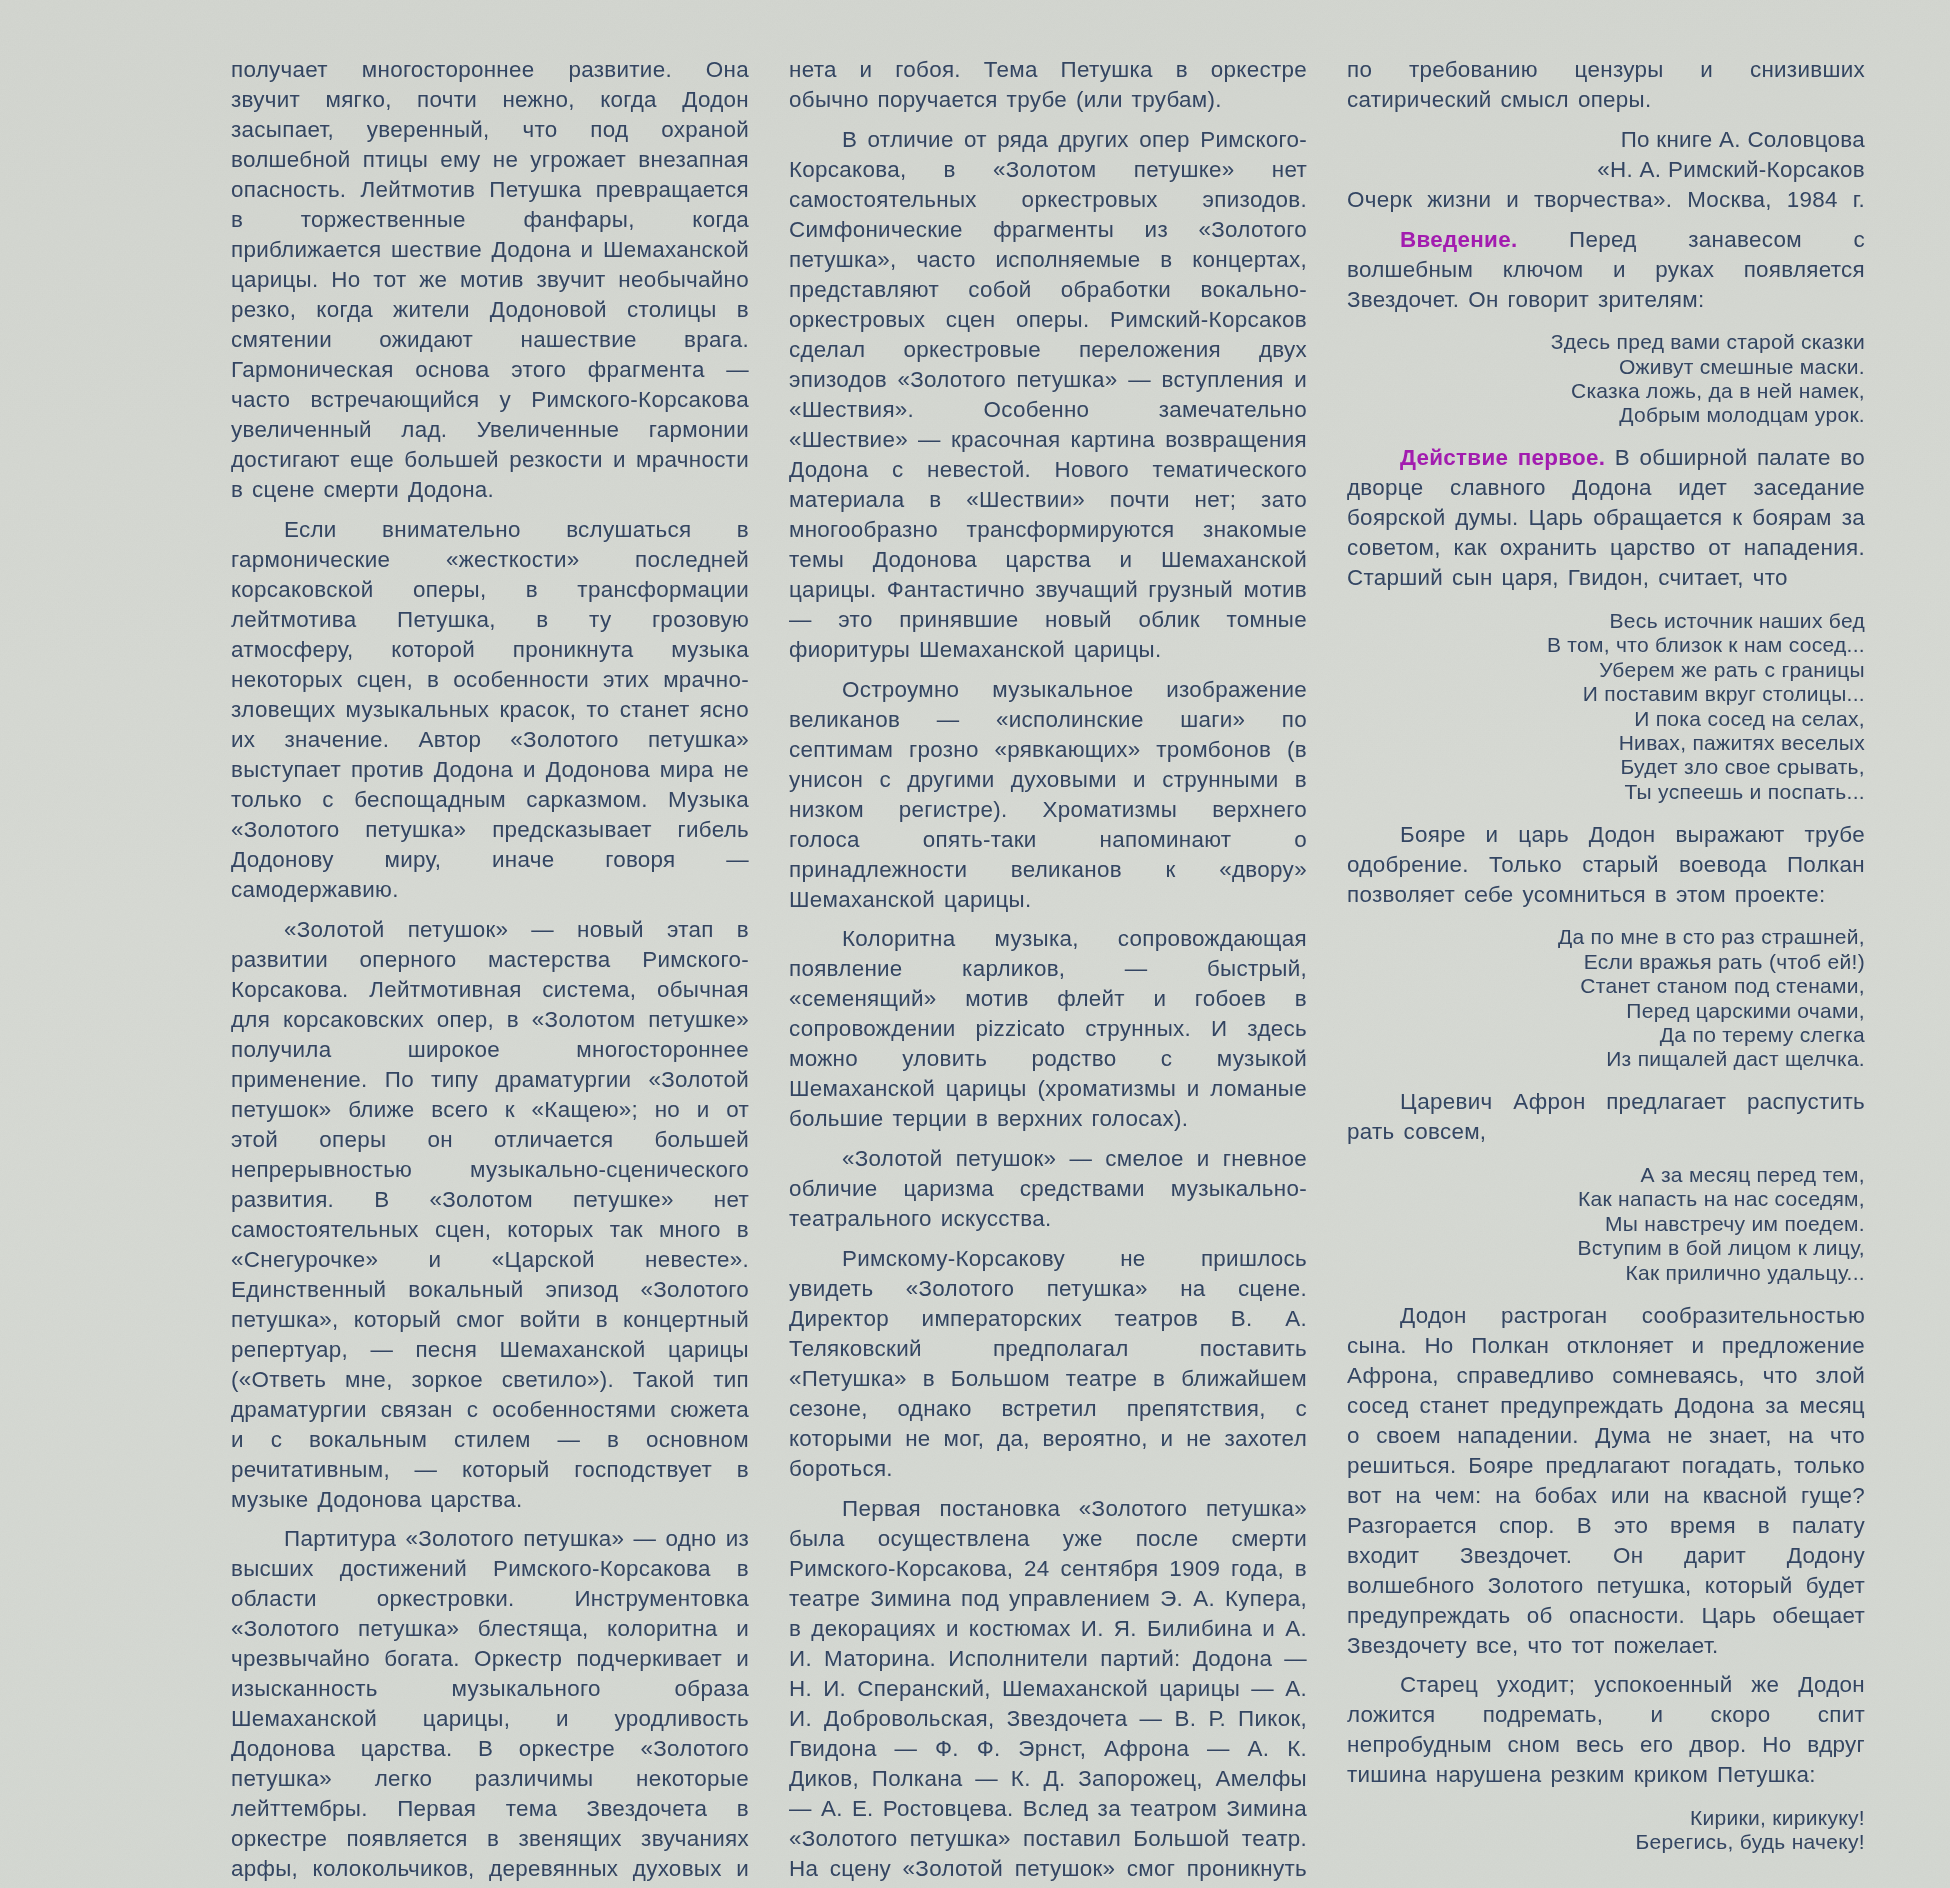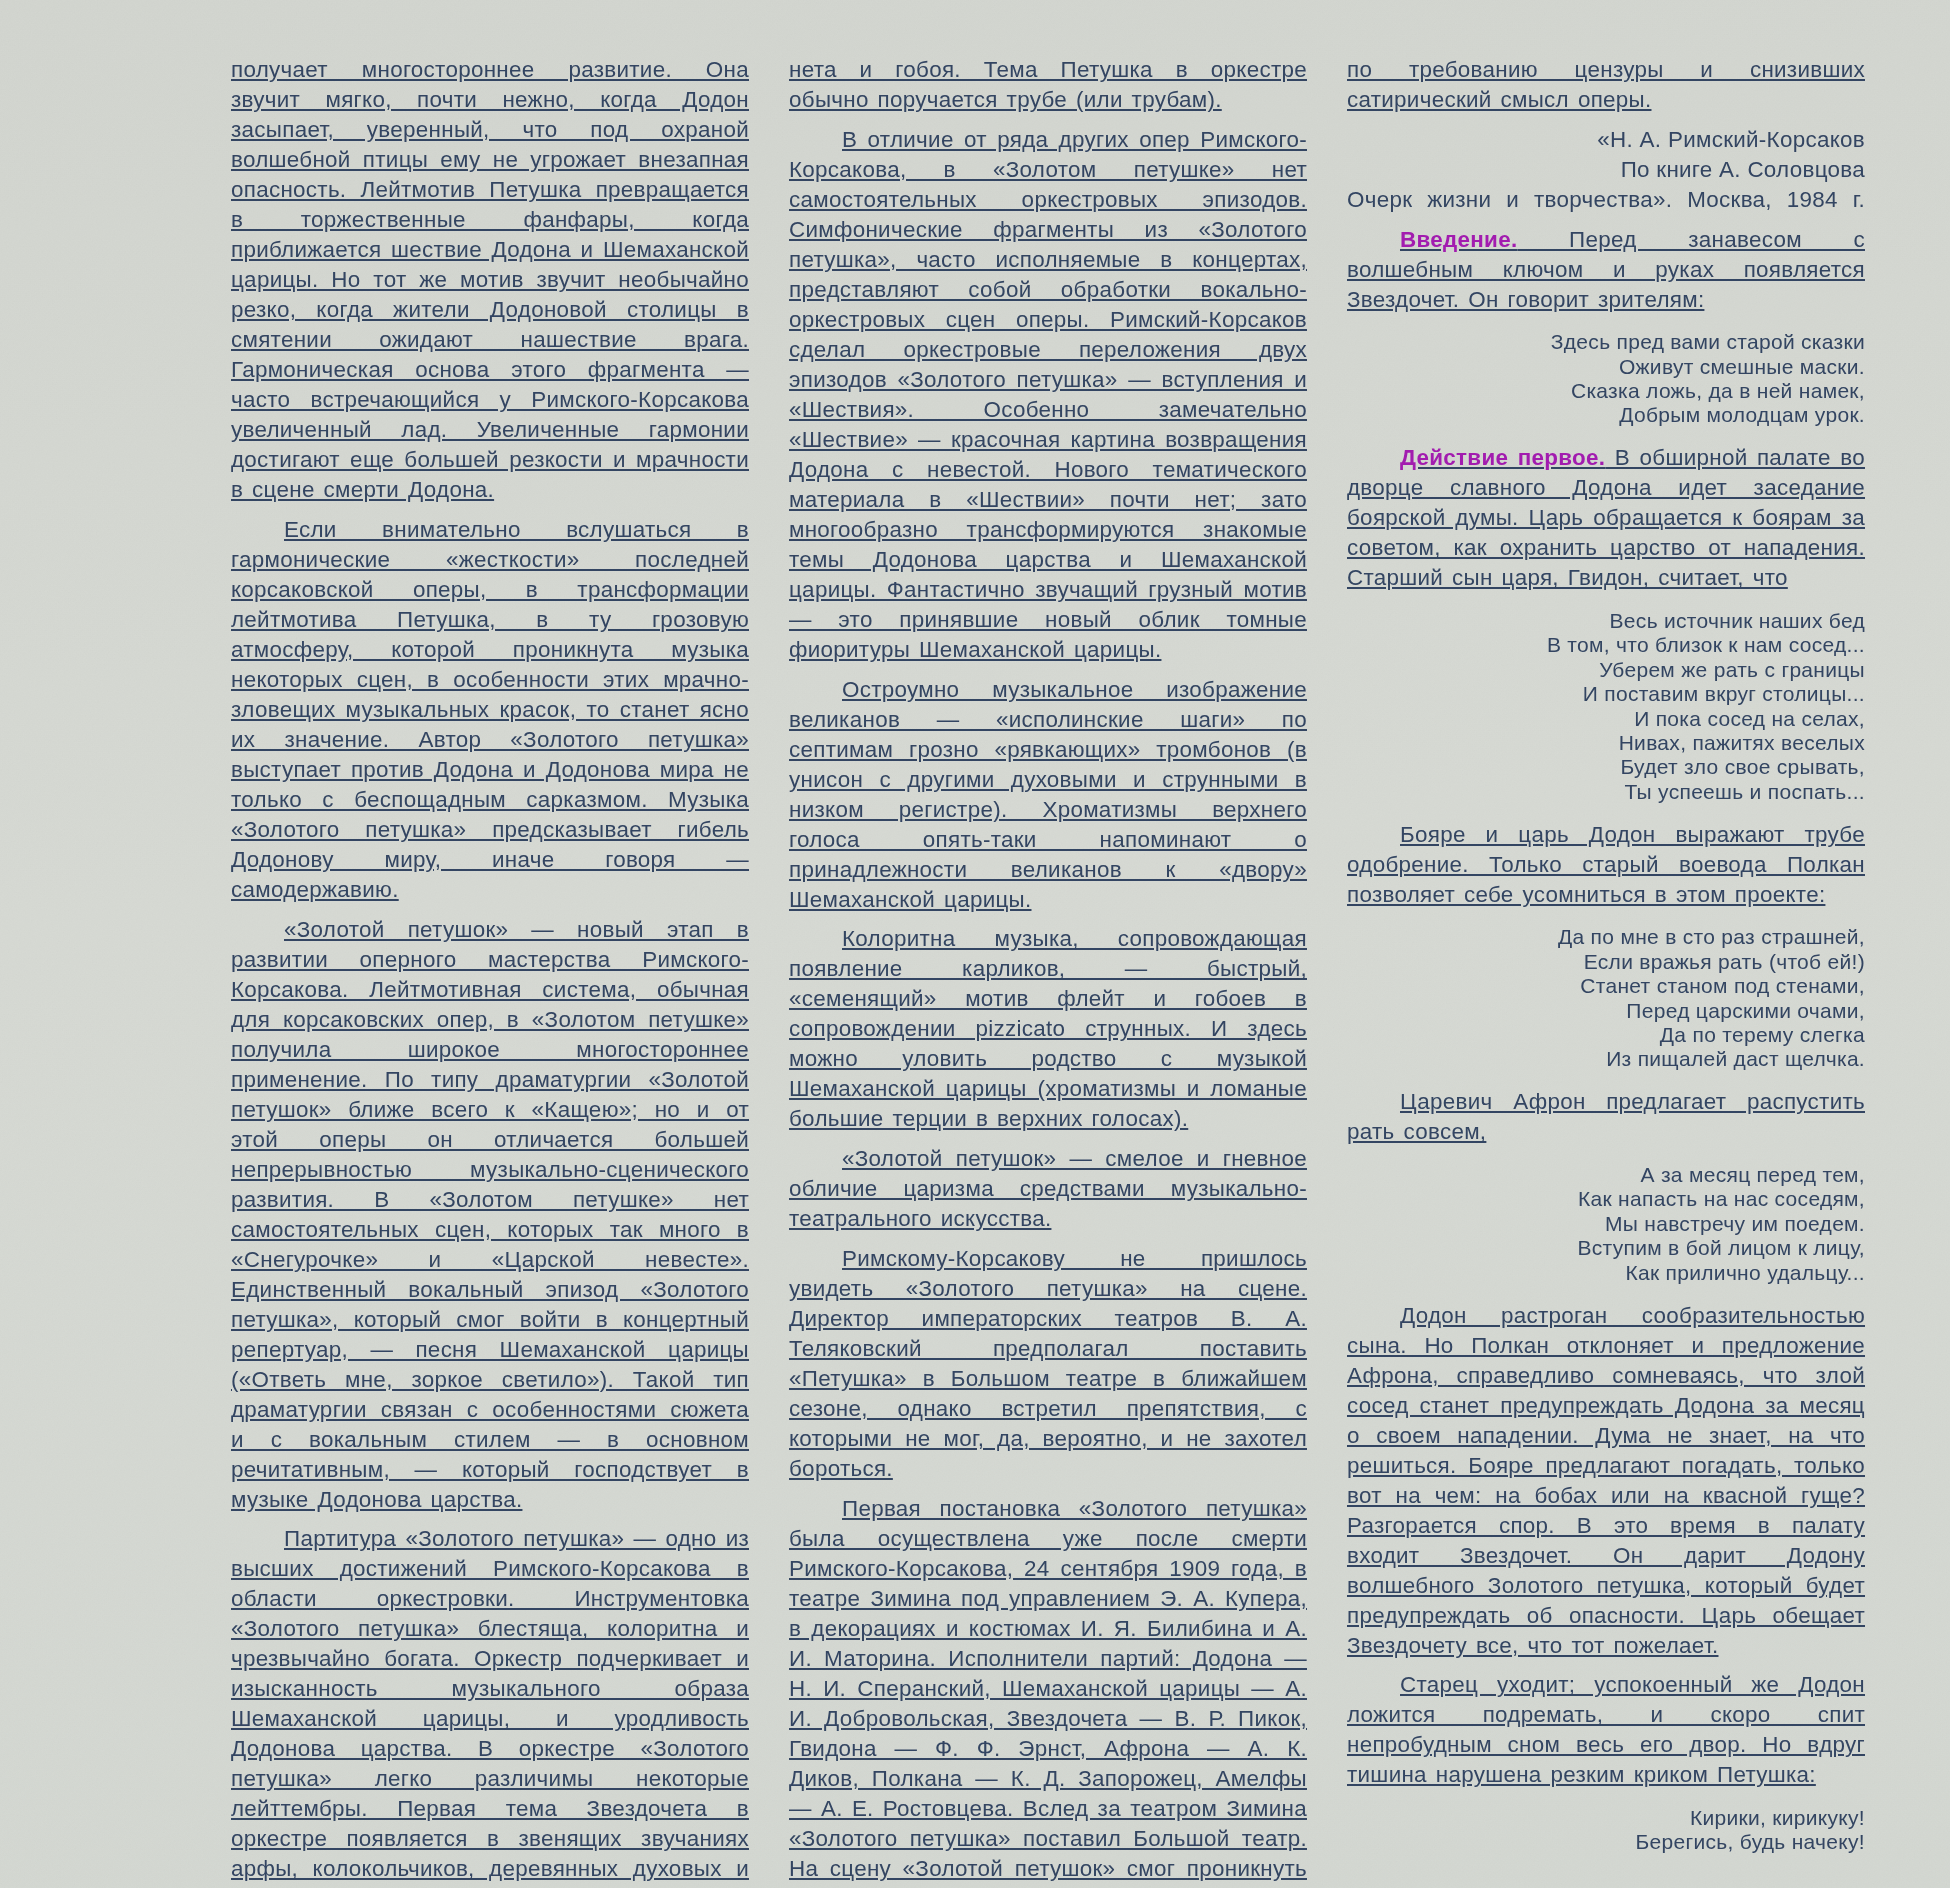--- a/index.html
+++ b/index.html
@@ -31,21 +31,20 @@
     flex: 0 0 518px;
   }
   .col p { margin: 0; }
   .body-para {
     font-size: 22.4px;
     line-height: 30px;
     letter-spacing: 0.3px;
     word-spacing: 2.4px;
     text-align: justify;
     margin-bottom: 9.8px !important;
-    text-decoration: underline;
   }
   .body-para.indent { text-indent: 53px; }
   .body-para .lead { font-weight: bold; color: #a21caf; }
   .attrib-line {
     font-size: 22.4px;
     line-height: 30px;
     letter-spacing: 0.3px;
   }
   .attrib-line.right { text-align: right; }
   .attrib-line.spread { text-align: justify; text-align-last: justify; margin-bottom: 9.8px !important; }
@@ -91,22 +90,22 @@
       <p class="body-para cont">нета и гобоя. Тема Петушка в оркестре обычно поручается трубе (или трубам).</p>
       <p class="body-para indent">В отличие от ряда других опер Римского-Корсакова, в «Золотом петушке» нет самостоятельных оркестровых эпизодов. Симфонические фрагменты из «Золотого петушка», часто исполняемые в концертах, представляют собой обработки вокально-оркестровых сцен оперы. Римский-Корсаков сделал оркестровые переложения двух эпизодов «Золотого петушка» — вступления и «Шествия». Особенно замечательно «Шествие» — красочная картина возвращения Додона с невестой. Нового тематического материала в «Шествии» почти нет; зато многообразно трансформируются знакомые темы Додонова царства и Шемаханской царицы. Фантастично звучащий грузный мотив — это принявшие новый облик томные фиоритуры Шемаханской царицы.</p>
       <p class="body-para indent">Остроумно музыкальное изображение великанов — «исполинские шаги» по септимам грозно «рявкающих» тромбонов (в унисон с другими духовыми и струнными в низком регистре). Хроматизмы верхнего голоса опять-таки напоминают о принадлежности великанов к «двору» Шемаханской царицы.</p>
       <p class="body-para indent">Колоритна музыка, сопровождающая появление карликов, — быстрый, «семенящий» мотив флейт и гобоев в сопровождении pizzicato струнных. И здесь можно уловить родство с музыкой Шемаханской царицы (хроматизмы и ломаные большие терции в верхних голосах).</p>
       <p class="body-para indent">«Золотой петушок» — смелое и гневное обличие царизма средствами музыкально-театрального искусства.</p>
       <p class="body-para indent">Римскому-Корсакову не пришлось увидеть «Золотого петушка» на сцене. Директор императорских театров В. А. Теляковский предполагал поставить «Петушка» в Большом театре в ближайшем сезоне, однако встретил препятствия, с которыми не мог, да, вероятно, и не захотел бороться.</p>
       <p class="body-para indent">Первая постановка «Золотого петушка» была осуществлена уже после смерти Римского-Корсакова, 24 сентября 1909 года, в театре Зимина под управлением Э. А. Купера, в декорациях и костюмах И. Я. Билибина и А. И. Маторина. Исполнители партий: Додона — Н. И. Сперанский, Шемаханской царицы — А. И. Добровольская, Звездочета — В. Р. Пикок, Гвидона — Ф. Ф. Эрнст, Афрона — А. К. Диков, Полкана — К. Д. Запорожец, Амелфы — А. Е. Ростовцева. Вслед за театром Зимина «Золотого петушка» поставил Большой театр. На сцену «Золотой петушок» смог проникнуть лишь после многочисленных текстовых изменений, сделанных</p>
     </div>
   <div class="col">
       <p class="body-para cont">по требованию цензуры и снизивших сатирический смысл оперы.</p>
+      <p class="attrib-line right">По книге А. Соловцова</p>
       <p class="attrib-line right">«Н. А. Римский-Корсаков</p>
-      <p class="attrib-line right">По книге А. Соловцова</p>
       <p class="attrib-line spread">Очерк жизни и творчества». Москва, 1984 г.</p>
       <p class="body-para indent"><b class="lead">Введение.</b> Перед занавесом с волшебным ключом и руках появляется Звездочет. Он говорит зрителям:</p>
       <p class="verse">Здесь пред вами старой сказки<br>Оживут смешные маски.<br>Сказка ложь, да в ней намек,<br>Добрым молодцам урок.</p>
       <p class="body-para indent"><b class="lead">Действие первое.</b> В обширной палате во дворце славного Додона идет заседание боярской думы. Царь обращается к боярам за советом, как охранить царство от нападения. Старший сын царя, Гвидон, считает, что</p>
       <p class="verse">Весь источник наших бед<br>В том, что близок к нам сосед...<br>Уберем же рать с границы<br>И поставим вкруг столицы...<br>И пока сосед на селах,<br>Нивах, пажитях веселых<br>Будет зло свое срывать,<br>Ты успеешь и поспать...</p>
       <p class="body-para indent">Бояре и царь Додон выражают трубе одобрение. Только старый воевода Полкан позволяет себе усомниться в этом проекте:</p>
       <p class="verse">Да по мне в сто раз страшней,<br>Если вражья рать (чтоб ей!)<br>Станет станом под стенами,<br>Перед царскими очами,<br>Да по терему слегка<br>Из пищалей даст щелчка.</p>
       <p class="body-para indent">Царевич Афрон предлагает распустить рать совсем,</p>
       <p class="verse">А за месяц перед тем,<br>Как напасть на нас соседям,<br>Мы навстречу им поедем.<br>Вступим в бой лицом к лицу,<br>Как прилично удальцу...</p>
       <p class="body-para indent">Додон растроган сообразительностью сына. Но Полкан отклоняет и предложение Афрона, справедливо сомневаясь, что злой сосед станет предупреждать Додона за месяц о своем нападении. Дума не знает, на что решиться. Бояре предлагают погадать, только вот на чем: на бобах или на квасной гуще? Разгорается спор. В это время в палату входит Звездочет. Он дарит Додону волшебного Золотого петушка, который будет предупреждать об опасности. Царь обещает Звездочету все, что тот пожелает.</p>

